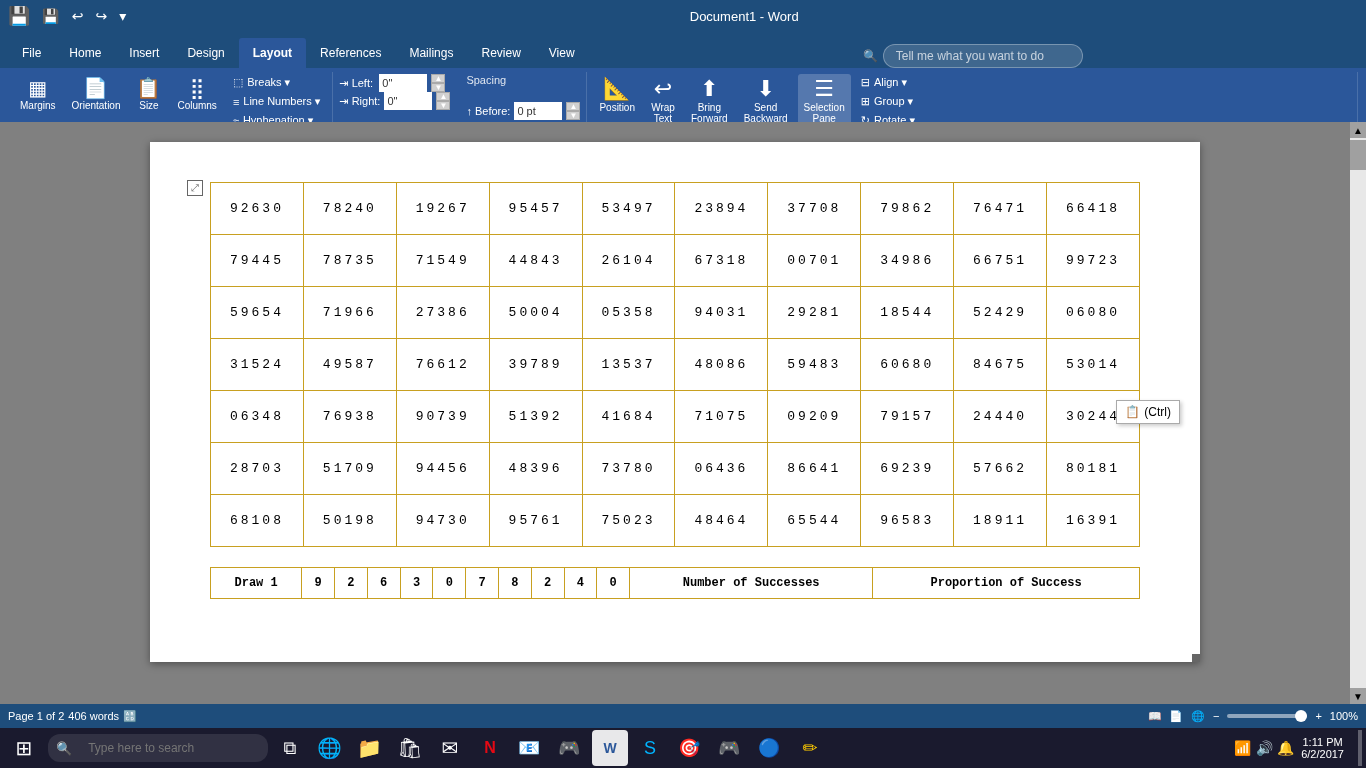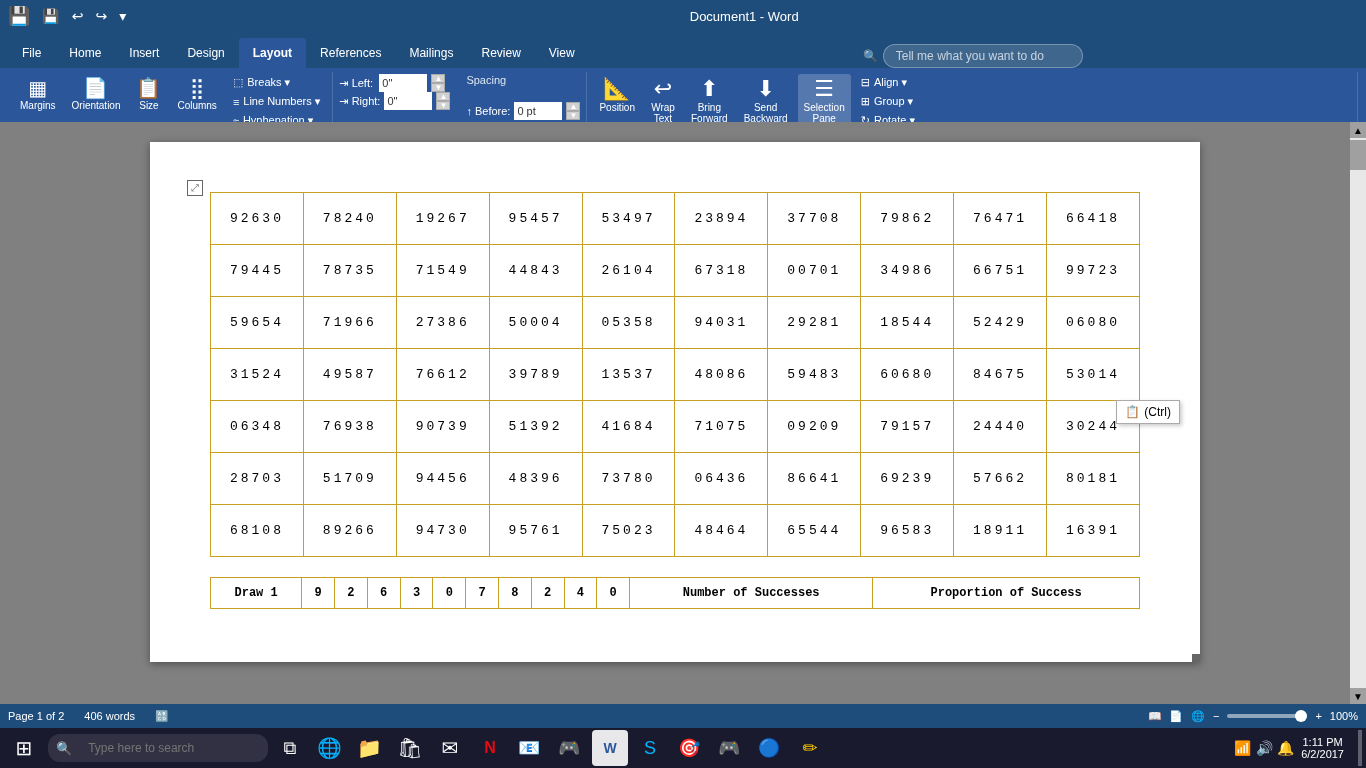--- a/index.html
+++ b/index.html
@@ -102,21 +102,21 @@
       align-items: center;
       justify-content: space-between;
       padding: 0 8px;
       color: white;
       font-size: 11px;
       position: absolute;
       bottom: 40px;
       left: 0;
       right: 0;
     }
-    .status-left { display: flex; gap: 20px; align-items: center; }
+    .status-left { display: flex; gap: 4px; align-items: center; }
     .status-right { display: flex; gap: 8px; align-items: center; }
     .zoom-slider {
       width: 80px;
       height: 4px;
       background: rgba(255,255,255,0.5);
       border-radius: 2px;
       position: relative;
       cursor: pointer;
     }
     .zoom-slider-thumb {
@@ -201,21 +201,20 @@
       min-height: 520px;
       box-shadow: 0 2px 8px rgba(0,0,0,0.4);
       padding: 40px 60px;
       position: relative;
     }
 
     
     .word-table {
       border-collapse: collapse;
       width: 100%;
-      margin-top: 10px;
     }
     .word-table td {
       border: 1.5px solid #c8a020;
       padding: 14px 10px;
       font-size: 13px;
       font-family: 'Courier New', monospace;
       letter-spacing: 3px;
       text-align: center;
       width: 96px;
       height: 52px;
@@ -565,21 +564,21 @@
               <td>48396</td>
               <td>73780</td>
               <td>06436</td>
               <td>86641</td>
               <td>69239</td>
               <td>57662</td>
               <td>80181</td>
             </tr>
             <tr>
               <td>68108</td>
-              <td>89266</td>
+              <td>50198</td>
               <td>94730</td>
               <td>95761</td>
               <td>75023</td>
               <td>48464</td>
               <td>65544</td>
               <td>96583</td>
               <td>18911</td>
               <td>16391</td>
             </tr>
           </tbody>

